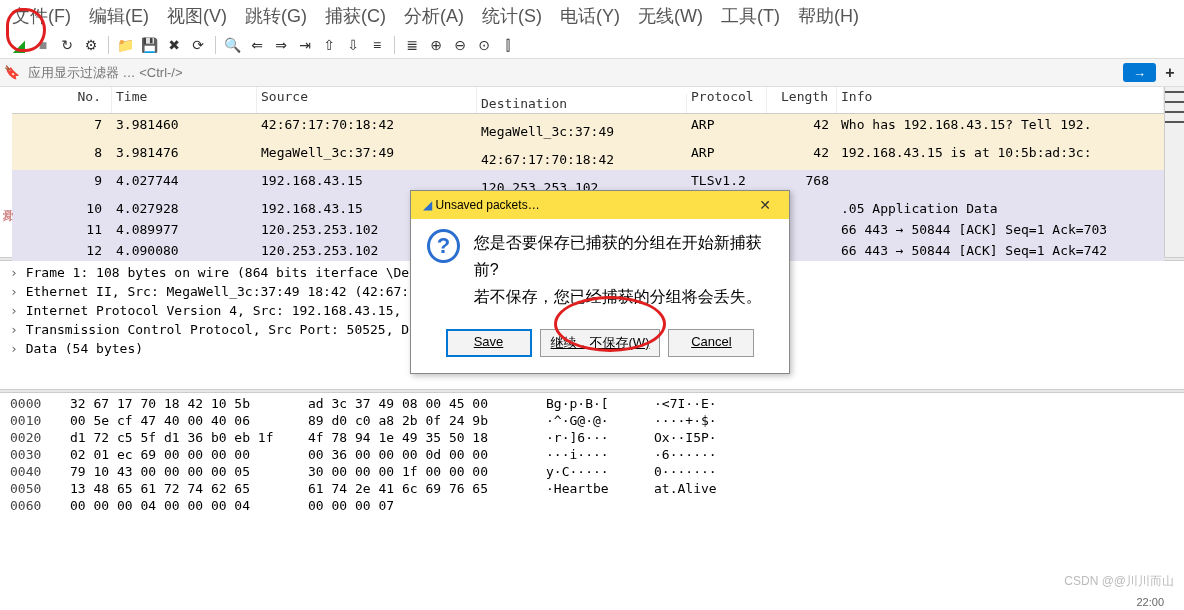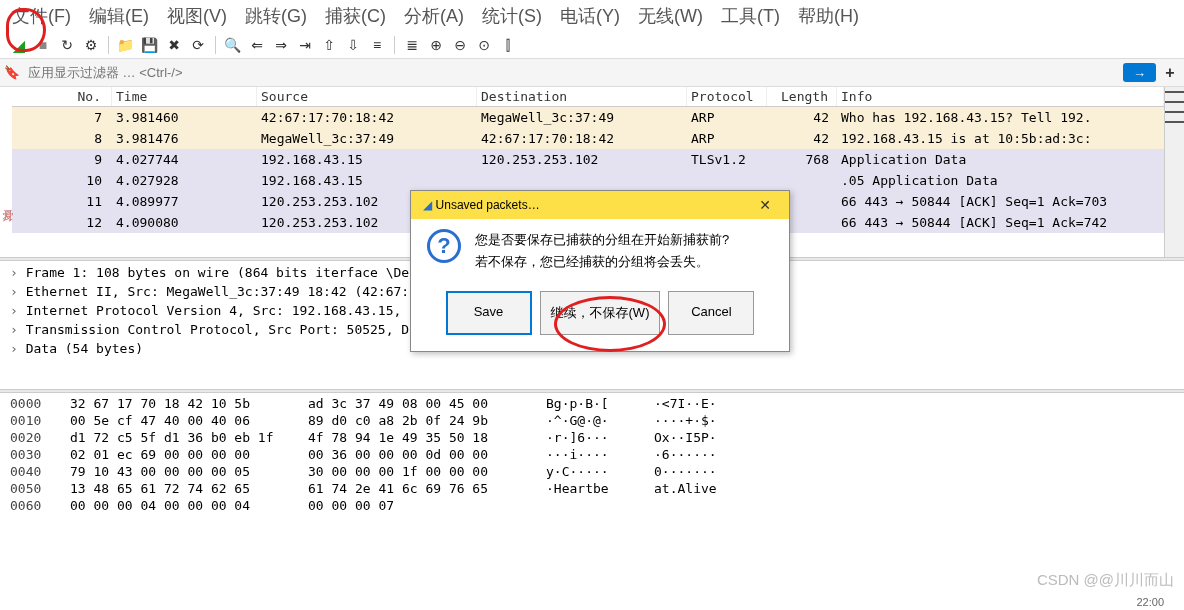--- a/index.html
+++ b/index.html
@@ -14,21 +14,21 @@
 .filter-row input { flex: 1; border: none; background: transparent; padding: 4px; font-size: 13px; outline: none; }
 .filter-row .apply-btn { background: #0078d4; color: #fff; padding: 2px 10px; border-radius: 3px; margin-right: 4px; }
 .filter-row .plus { width: 20px; text-align: center; font-size: 16px; font-weight: bold; color: #333; }
 .lists { display: flex; height: 170px; padding-left: 12px; }
 .packet-list { flex: 1; font-family: "DejaVu Sans Mono", Consolas, monospace; font-size: 13px; }
 .packet-list .hdr { display: flex; background: #fff; border-bottom: 1px solid #ccc; color: #333; font-family: "DejaVu Sans Mono", Consolas, monospace; }
 .packet-list .hdr div { padding: 2px 4px; border-right: 1px solid #eee; }
 .col-no { width: 100px; text-align: right; padding-right: 10px !important; }
 .col-time { width: 145px; }
 .col-src { width: 220px; }
-.col-dst { width: 210px; }
+.col-dst { width: 210px; margin-top: 7px; }
 .col-proto { width: 80px; }
 .col-len { width: 70px; text-align: right; padding-right: 8px !important; }
 .col-info { flex: 1; }
 .packet-list .row { display: flex; padding: 1px 0; white-space: nowrap; overflow: hidden; }
 .packet-list .row div { padding: 2px 4px; }
 .row.arp { background: #faf0d7; }
 .row.tls { background: #e4e2f0; }
 .row.tcp { background: #e4e2f0; }
 .mini-strip { width: 20px; background: #f0f0f0; border-left: 1px solid #ccc; position: relative; }
 .mini-strip .mark { height: 2px; background: #555; margin-bottom: 8px; margin-top: 4px; }
@@ -40,28 +40,28 @@
 .hexpane .hline { display: flex; gap: 18px; padding: 1px 0; white-space: pre; }
 .hexpane .off { width: 42px; color: #444; }
 .hexpane .bytes-a { width: 220px; }
 .hexpane .bytes-b { width: 220px; }
 .hexpane .asc-a { width: 90px; }
 .hexpane .asc-b { width: 90px; }
 .dialog { position: absolute; top: 190px; left: 410px; width: 380px; background: #fff; border: 1px solid #888; box-shadow: 2px 2px 6px rgba(0,0,0,0.25); }
 .dialog .titlebar { display: flex; justify-content: space-between; align-items: center; padding: 6px 12px; font-size: 12px; background: #fde047; }
 .dialog .body { display: flex; padding: 10px 16px; gap: 14px; align-items: flex-start; }
 .dialog .qicon { width: 34px; height: 34px; border-radius: 50%; border: 3px solid #2a6fcf; color: #2a6fcf; font-size: 22px; font-weight: bold; display: flex; align-items: center; justify-content: center; }
-.dialog .msg { font-size: 13px; line-height: 1.7; }
+.dialog .msg { font-size: 16px; line-height: 1.7; }
 .dialog .btns { display: flex; gap: 8px; justify-content: center; padding: 8px 0 16px; }
-.dialog .btn { min-width: 86px; padding: 12px 10px; border: 1px solid #999; background: #f3f3f3; font-size: 13px; text-align: center; cursor: pointer; }
+.dialog .btn { min-width: 86px; padding: 4px 10px; border: 1px solid #999; background: #f3f3f3; font-size: 13px; text-align: center; cursor: pointer; text-decoration: underline; }
 .dialog .btn.primary { border: 1px solid #0078d4; box-shadow: inset 0 0 0 1px #0078d4; }
 .dialog .close { font-size: 14px; cursor: pointer; color: #333; padding: 0 6px; }
 .red-circle1 { position: absolute; top: 8px; left: 6px; width: 40px; height: 44px; border: 3px solid #e02020; border-radius: 40% 50% 50% 40%; pointer-events: none; }
 .red-circle2 { position: absolute; top: 456px; left: 554px; width: 112px; height: 56px; border: 3px solid #e02020; border-radius: 50%; pointer-events: none; transform: translateY(-160px); }
-.watermark { position: absolute; bottom: 20px; right: 10px; font-size: 15px; color: #bbb; }
+.watermark { position: absolute; bottom: 20px; right: 10px; font-size: 12px; color: #bbb; }
 .statusbar { position: absolute; bottom: 0; right: 0; font-size: 11px; color: #666; padding: 2px 20px; }
 .side-label { position: absolute; left: 0; top: 200px; writing-mode: vertical-lr; font-size: 11px; color: #c77; }
 </style>
 </head>
 <body>
 
 <div class="menubar">
     <span>文件(F)</span>
     <span>编辑(E)</span>
     <span>视图(V)</span>
@@ -138,21 +138,20 @@
           <div class="col-len">42</div>
           <div class="col-info">192.168.43.15 is at 10:5b:ad:3c:</div>
         </div>
         <div class="row tls">
           <div class="col-no">9</div>
           <div class="col-time">4.027744</div>
           <div class="col-src">192.168.43.15</div>
           <div class="col-dst">120.253.253.102</div>
           <div class="col-proto">TLSv1.2</div>
           <div class="col-len">768</div>
-          <div class="col-info">Application Data</div>
         </div>
         <div class="row tls">
           <div class="col-no">10</div>
           <div class="col-time">4.027928</div>
           <div class="col-src">192.168.43.15</div>
           <div class="col-dst"></div>
           <div class="col-proto"></div>
           <div class="col-len"></div>
           <div class="col-info">.05 Application Data</div>
         </div>

